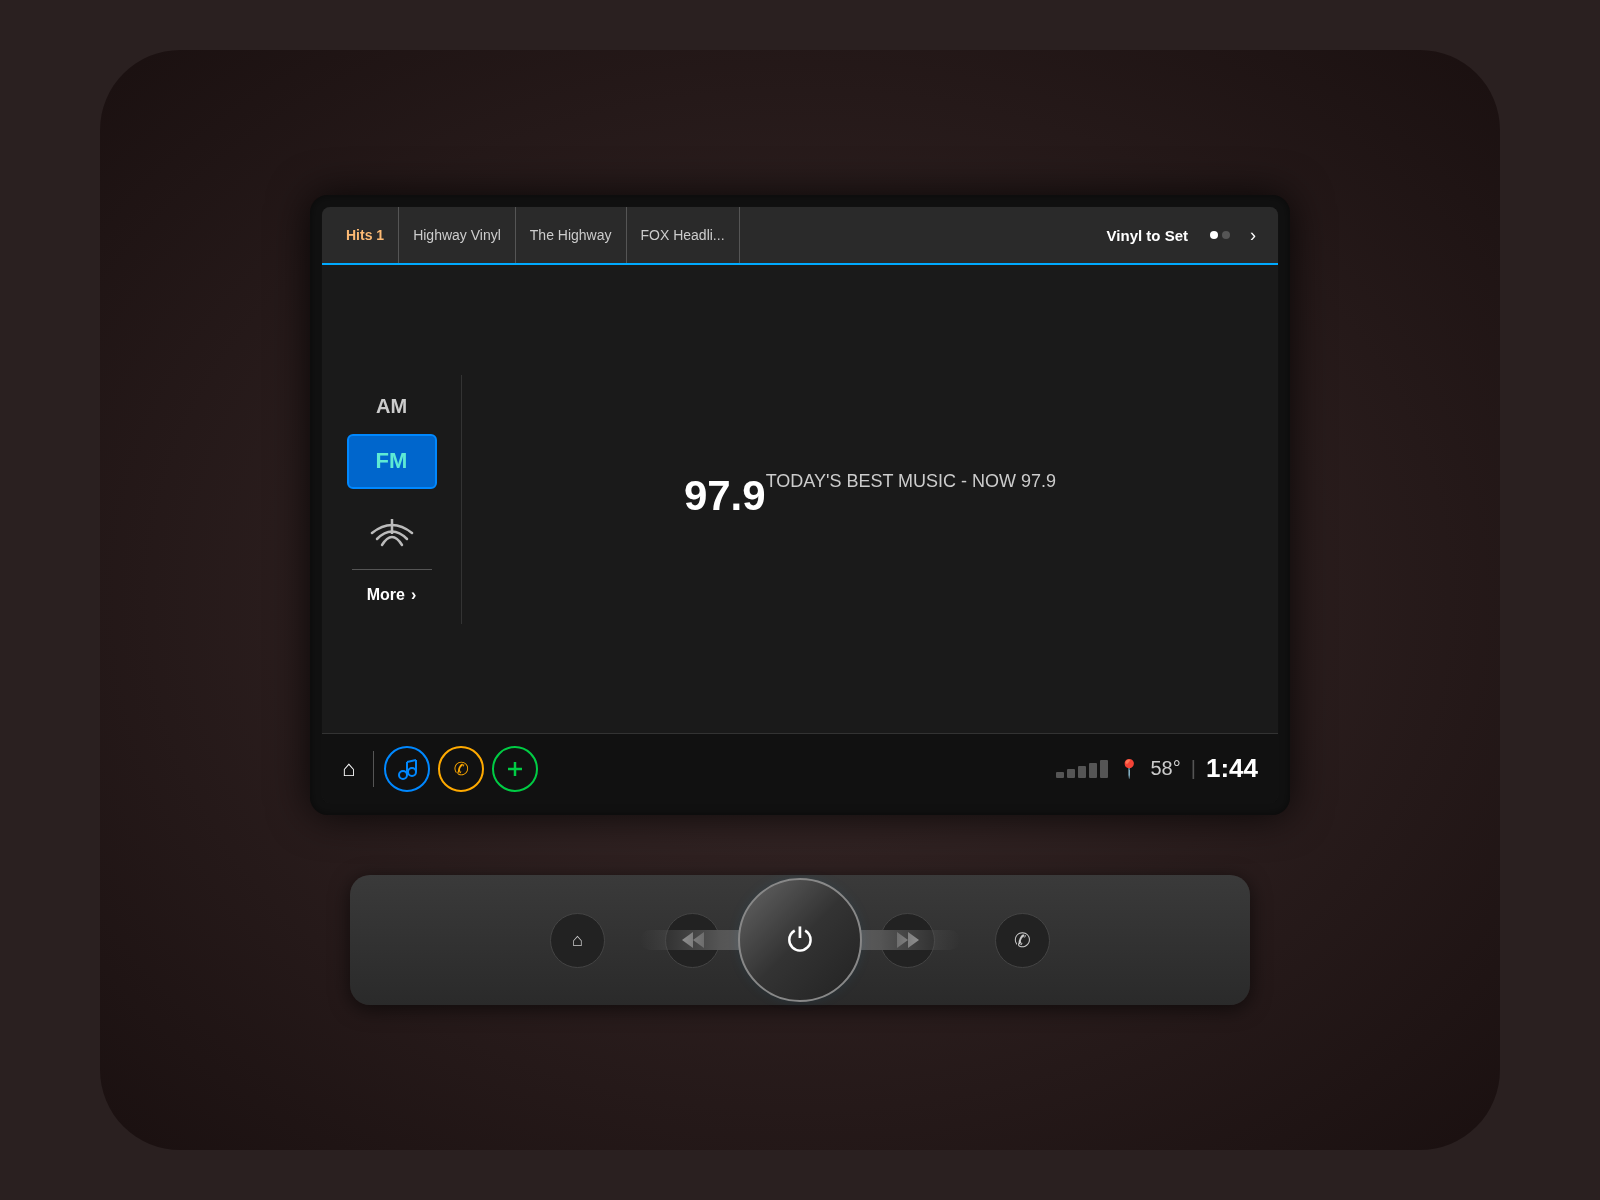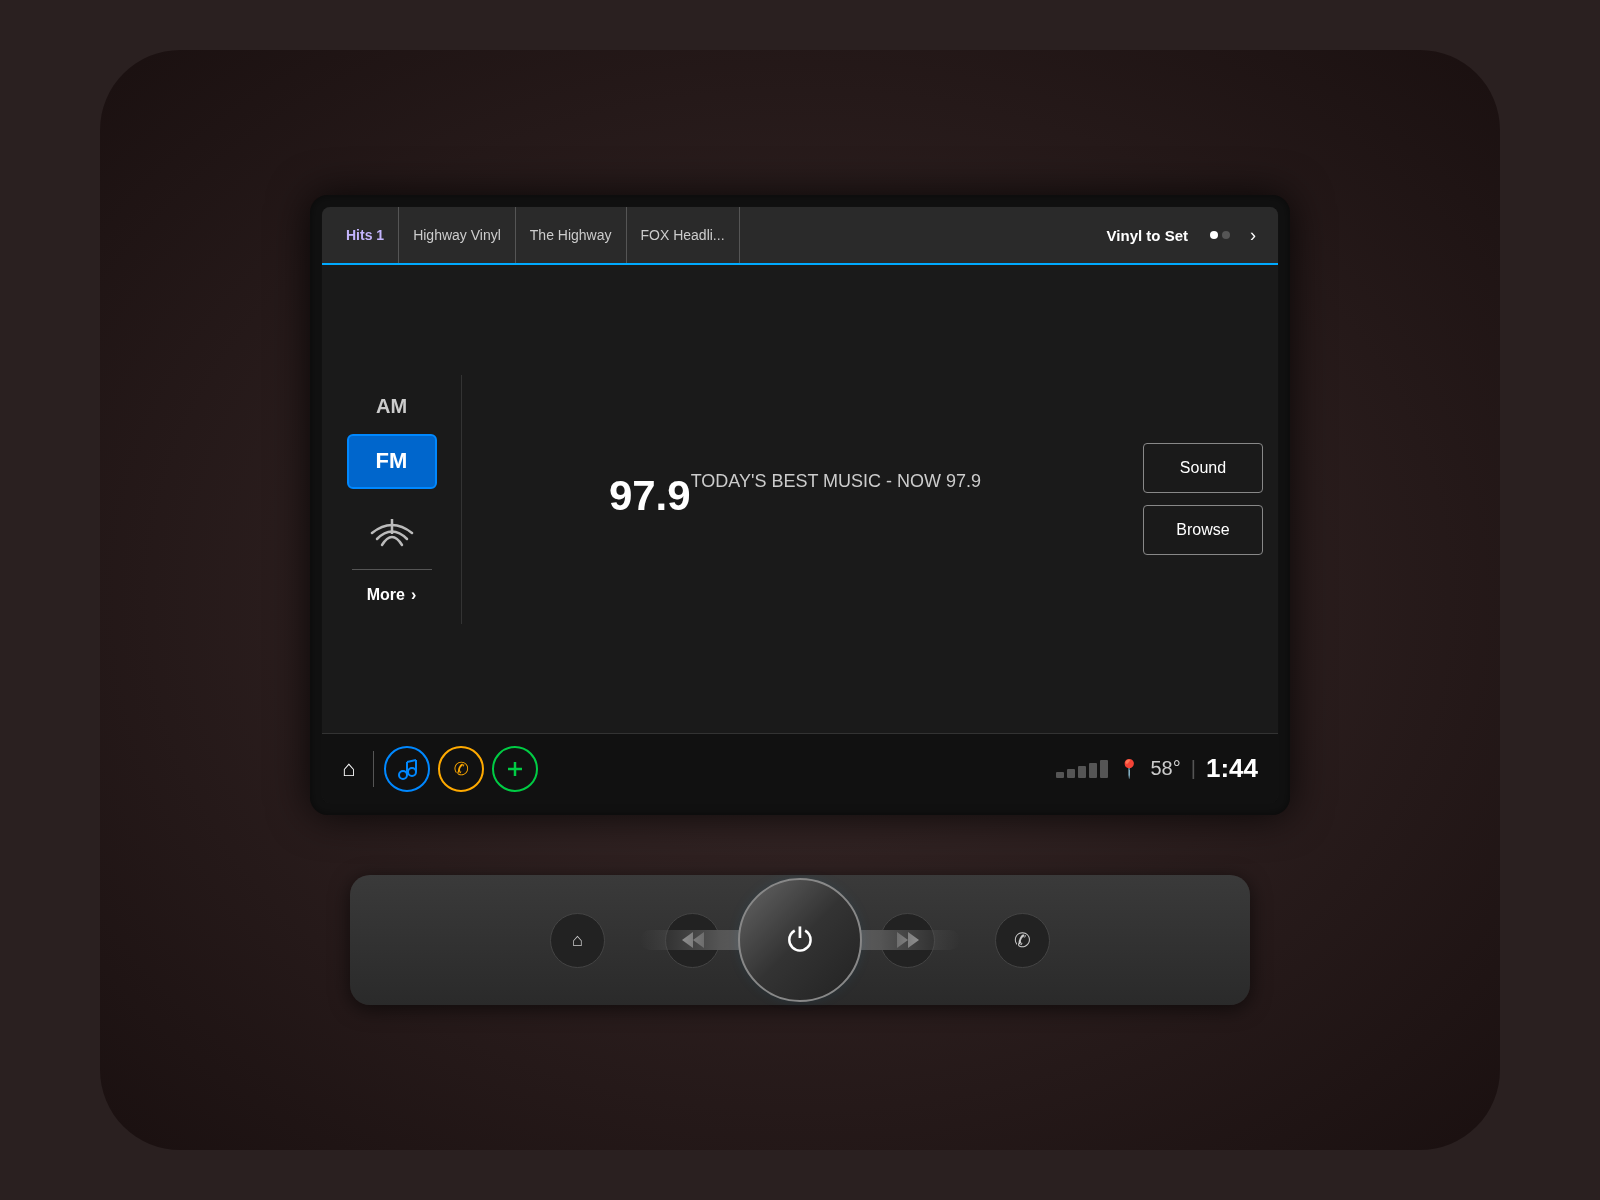--- a/index.html
+++ b/index.html
@@ -65,21 +65,21 @@
       font-size: 14px;
       border-right: 1px solid #555;
       height: 100%;
       display: flex;
       align-items: center;
       cursor: pointer;
       white-space: nowrap;
     }
 
     .preset-item:first-child {
-      color: #c4b5fd;
+      color: #fdba74;
       font-weight: bold;
     }
 
     .preset-hold {
       margin-left: auto;
       color: #fff;
       font-weight: bold;
       font-size: 15px;
       padding: 0 14px;
       display: flex;
@@ -138,21 +138,21 @@
     .band-am {
       color: #ccc;
       font-size: 20px;
       font-weight: bold;
       margin-bottom: 16px;
       cursor: pointer;
     }
 
     .band-fm {
       background: #0066cc;
-      color: #ffffff;
+      color: #5eead4;
       font-size: 22px;
       font-weight: bold;
       width: 90px;
       height: 55px;
       display: flex;
       align-items: center;
       justify-content: center;
       border-radius: 6px;
       margin-bottom: 20px;
       border: 2px solid #0088ff;
@@ -464,24 +464,20 @@
             <span>›</span>
           </div>
         </div>
 
         <div class="center-content">
           <div class="station-freq">97.9</div>
           <div class="station-name">TODAY'S BEST MUSIC - NOW 97.9</div>
 
         </div>
 
-        <div class="right-sidebar">
-          <div class="side-btn">Sound</div>
-          <div class="side-btn">Browse</div>
-        </div>
 
       </div>
 
       <div class="status-bar">
         <div class="status-home-icon">⌂</div>
         <div class="status-divider"></div>
 
         <div class="status-icon-circle music-icon-circle">
           <svg width="22" height="22" viewBox="0 0 22 22" fill="#0088ff">
             <circle cx="7" cy="17" r="4" fill="none" stroke="#0088ff" stroke-width="2"></circle>

